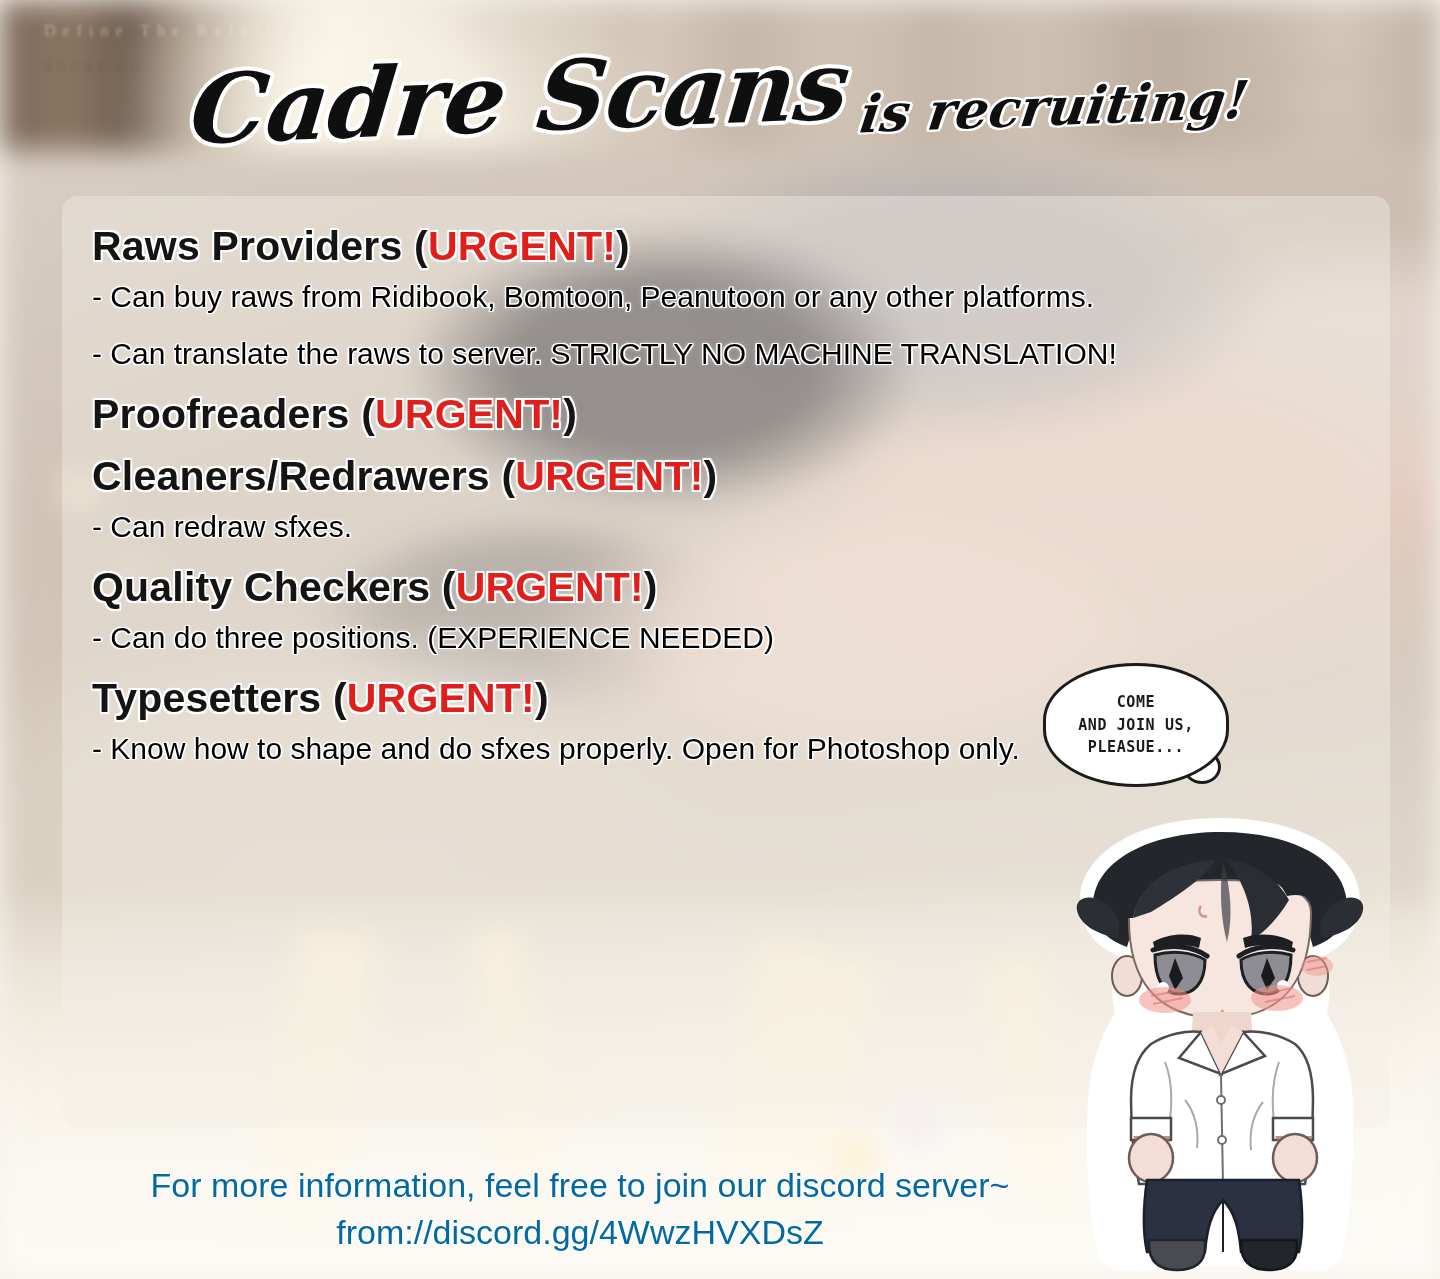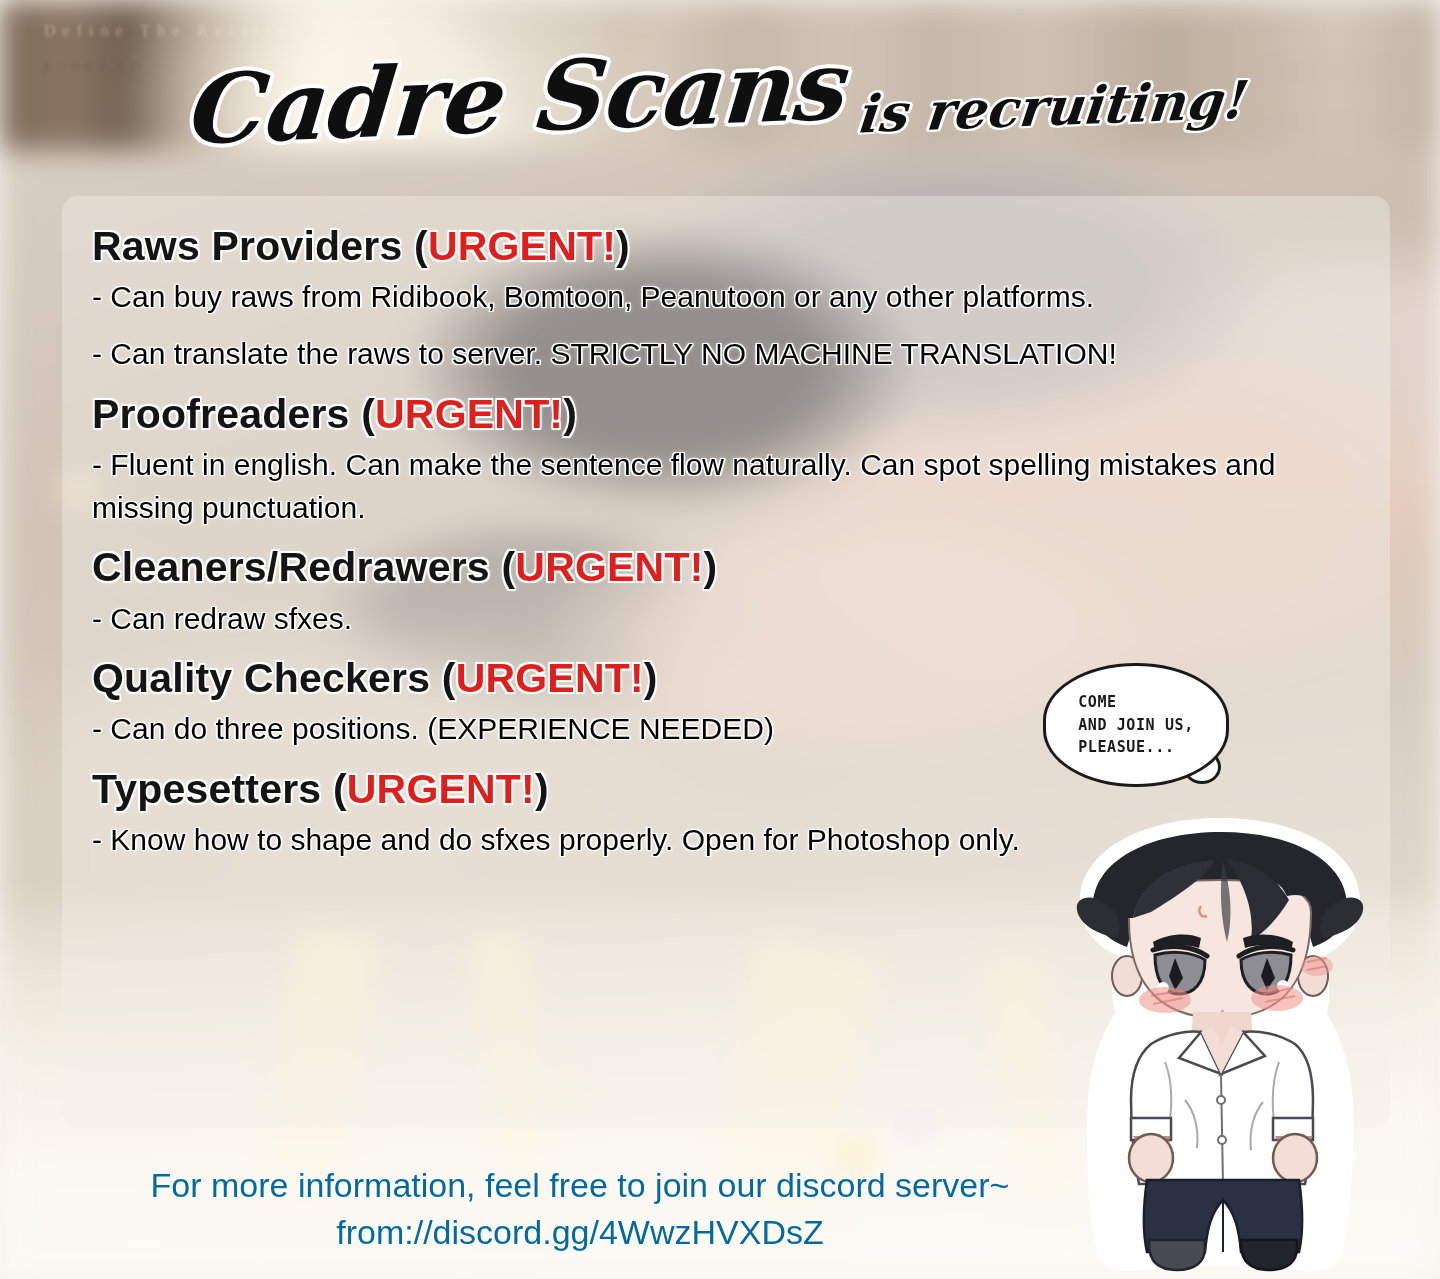--- a/index.html
+++ b/index.html
@@ -160,21 +160,21 @@
   
   .bubble{
     position:absolute;left:1043px;top:663px;width:180px;height:118px;
     background:#fff;border:3px solid #1b1b1b;border-radius:50%/46%;
     z-index:8;
     display:flex;align-items:center;justify-content:center;
   }
   .bubble-text{
     font-family:"DejaVu Sans Mono", monospace;
     font-size:15px;line-height:1.5;font-weight:bold;
-    color:#1b1b1b;letter-spacing:.6px;
+    color:#1b1b1b;text-align:center;letter-spacing:.6px;
     white-space:pre-line;
   }
   .bubble-tail{
     position:absolute;left:1183px;top:750px;width:32px;height:28px;
     background:#fff;border:3px solid #1b1b1b;border-radius:50%;
     z-index:7;
   }
 
   
   .chibi{position:absolute;left:1055px;top:800px;width:330px;height:479px;z-index:10;}
@@ -231,21 +231,20 @@
       <div class="role-title"><span>Raws Providers</span>&nbsp;<span class="paren">(</span><span class="urg">URGENT!</span><span class="paren">)</span></div>
       <div class="role-desc">- Can buy raws from Ridibook, Bomtoon, Peanutoon or any other platforms.</div>
     </div>
 
     <div class="role">
       <div class="role-desc">- Can translate the raws to server. STRICTLY NO MACHINE TRANSLATION!</div>
     </div>
 
     <div class="role">
       <div class="role-title"><span>Proofreaders</span>&nbsp;<span class="paren">(</span><span class="urg">URGENT!</span><span class="paren">)</span></div>
-      <div class="role-desc">- Fluent in english. Can make the sentence flow naturally. Can spot spelling mistakes and missing punctuation.</div>
     </div>
 
     <div class="role">
       <div class="role-title"><span>Cleaners/Redrawers</span>&nbsp;<span class="paren">(</span><span class="urg">URGENT!</span><span class="paren">)</span></div>
       <div class="role-desc">- Can redraw sfxes.</div>
     </div>
 
     <div class="role">
       <div class="role-title"><span>Quality Checkers</span>&nbsp;<span class="paren">(</span><span class="urg">URGENT!</span><span class="paren">)</span></div>
       <div class="role-desc">- Can do three positions. (EXPERIENCE NEEDED)</div>

